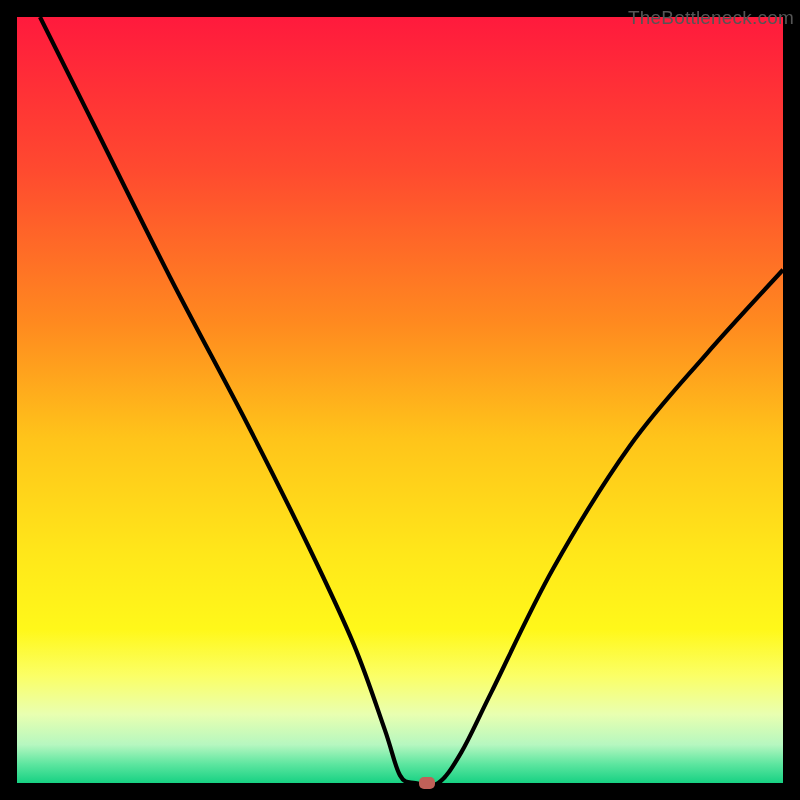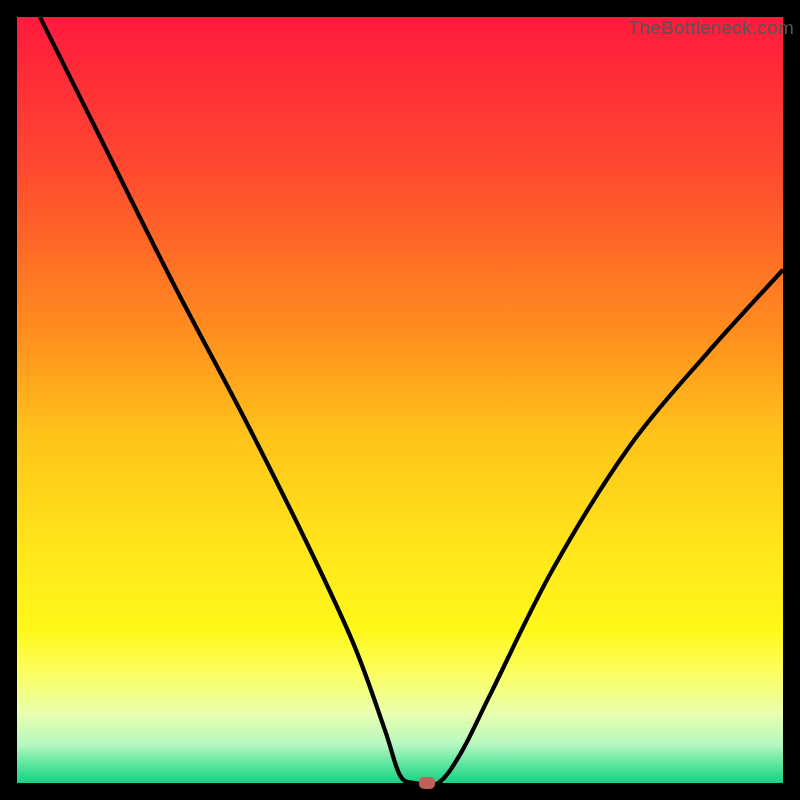--- a/index.html
+++ b/index.html
@@ -39,21 +39,21 @@
   }
   .marker {
     position: absolute;
     width: 16px;
     height: 12px;
     border-radius: 5px;
     transform: translate(-50%, -50%);
   }
   .watermark {
     position: absolute;
-    top: 17px;
+    top: 7px;
     right: 6px;
     font-family: Arial, Helvetica, sans-serif;
     font-size: 19px;
     color: #555;
     letter-spacing: 0.2px;
   }
 </style>
 </head>
 <body>
 

